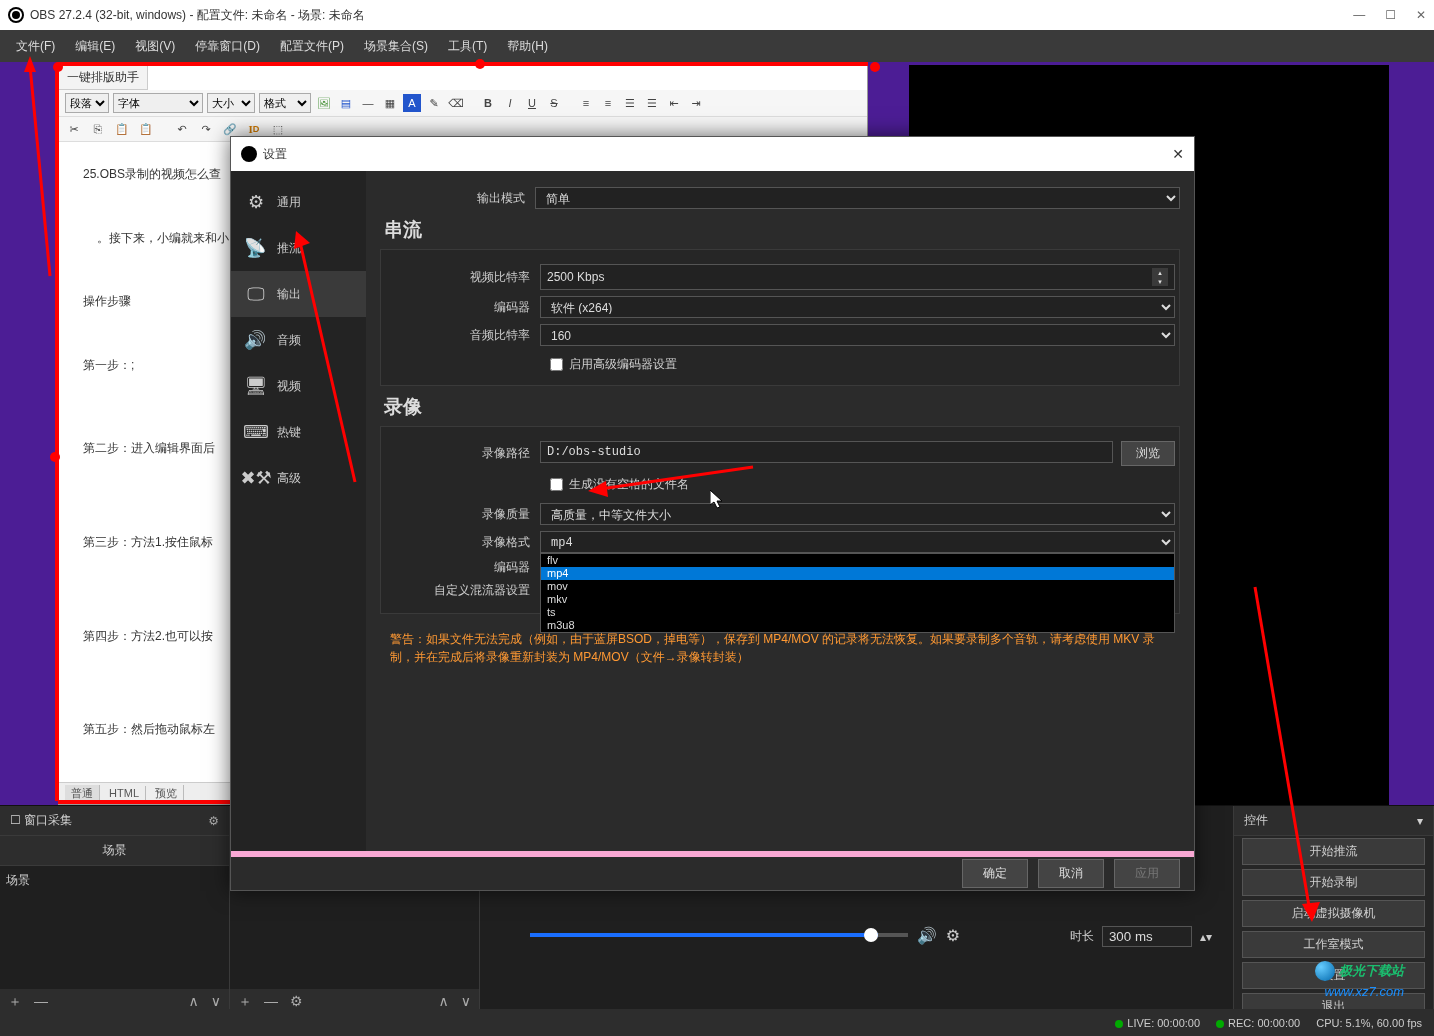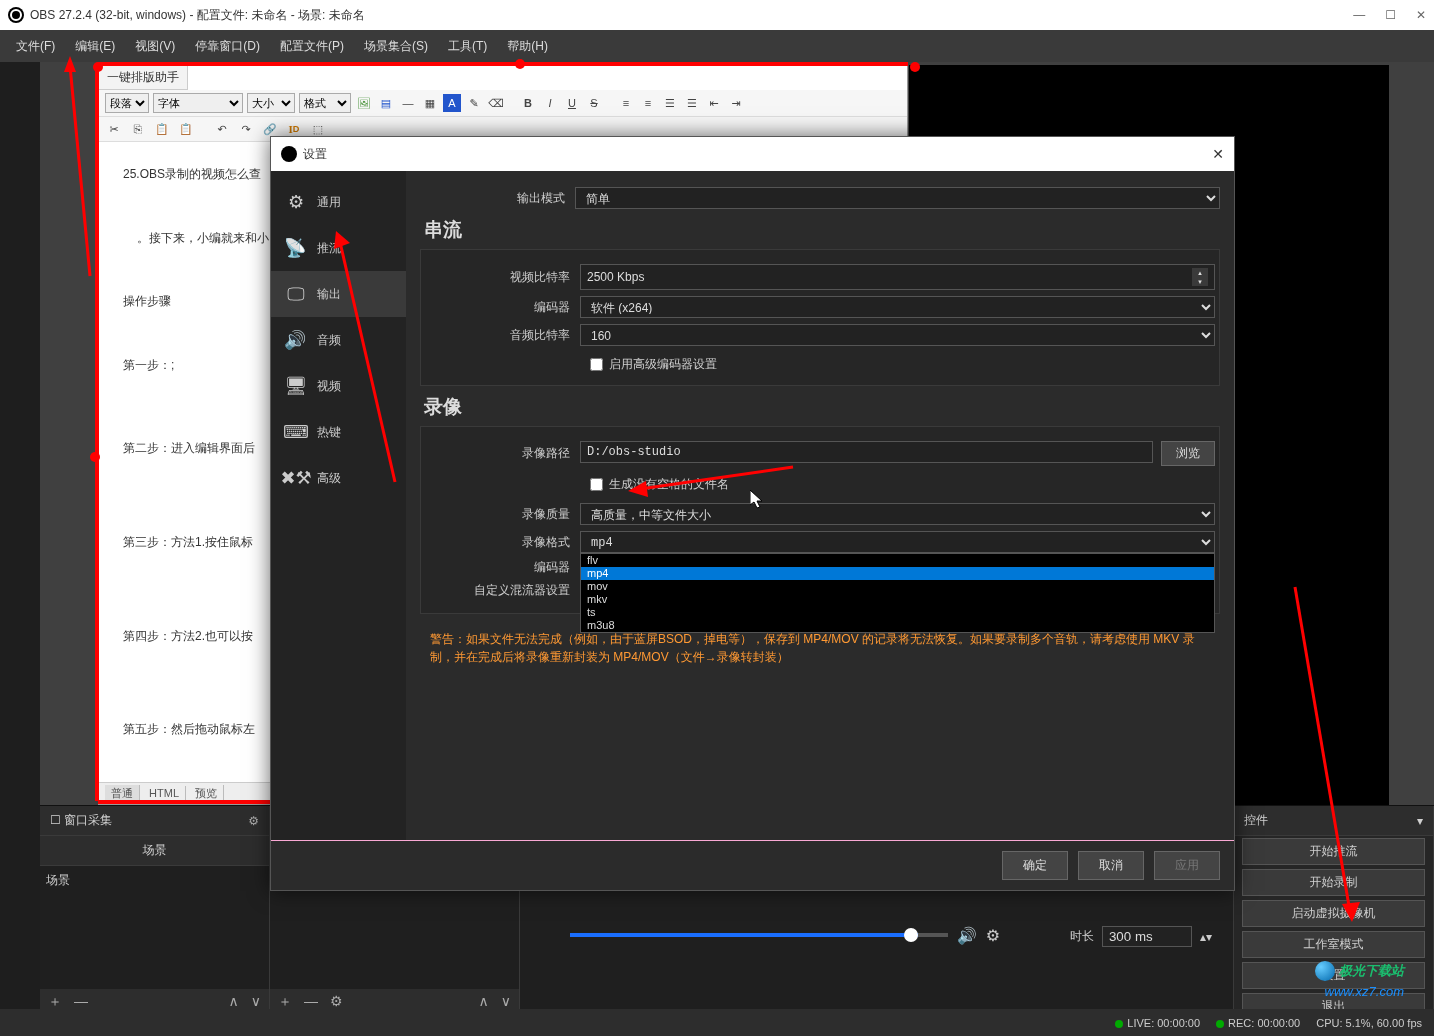--- a/index.html
+++ b/index.html
@@ -10,21 +10,21 @@
 .titlebar .obs-icon { width: 16px; height: 16px; background: #000; border-radius: 50%; margin-right: 6px; display: inline-flex; align-items: center; justify-content: center; }
 .titlebar .obs-icon::after { content: ""; width: 8px; height: 8px; border: 2px solid #fff; border-radius: 50%; }
 .win-controls { margin-left: auto; display: flex; gap: 20px; color: #666; }
 .win-controls span { cursor: pointer; }
 
 
 .menubar { height: 26px; background: #3a3a3a; display: flex; align-items: center; padding: 16px 6px; }
 .menubar .menu-item { padding: 4px 10px; color: #ddd; cursor: pointer; }
 
 
-.main-area { position: relative; height: calc(100% - 30px - 26px - 27px); background: #404040; margin-left: 40px; }
+.main-area { position: relative; height: calc(100% - 30px - 26px - 27px); background: #4c1d95; }
 
 
 .editor-window { position: absolute; left: 58px; top: 3px; width: 810px; height: 740px; background: #fff; border: 1px solid #999; }
 .editor-tab { background: #f3f3f3; border-bottom: 1px solid #ccc; padding: 3px 8px; color: #333; font-size: 12px; display: inline-block; border-right: 1px solid #ccc; }
 .editor-toolbar { background: #f6f6f6; border-bottom: 1px solid #ddd; padding: 3px 6px; display: flex; gap: 4px; align-items: center; }
 .editor-toolbar select { font-size: 11px; height: 20px; border: 1px solid #aaa; }
 .editor-toolbar2 { background: #f6f6f6; border-bottom: 1px solid #ddd; padding: 3px 6px; display: flex; gap: 6px; align-items: center; color: #555; }
 .tb-btn { width: 18px; height: 18px; display: inline-flex; align-items: center; justify-content: center; font-size: 11px; color: #444; cursor: pointer; }
 .editor-content { padding: 16px 24px; color: #333; font-size: 12px; line-height: 2.8; }
 .editor-content p { margin-bottom: 30px; }
@@ -81,21 +81,21 @@
 .section-title { font-weight: bold; color: #ddd; margin: 8px 0 6px 4px; font-size: 19px; }
 .browse-btn { background: #444; border: 1px solid #666; color: #ddd; padding: 3px 14px; margin-left: 8px; cursor: pointer; font-size: 12px; }
 
 
 .format-dropdown { position: absolute; background: #000; border: 1px solid #555; font-family: "Courier New", monospace; font-size: 11px; color: #ddd; z-index: 150; }
 .format-dropdown .opt { padding: 0px 6px; line-height: 13px; cursor: pointer; }
 .format-dropdown .opt.selected { background: #0078d7; color: #fff; }
 
 .warning-text { color: #ff9933; font-size: 12px; padding: 16px 10px; line-height: 1.5; }
 
-.settings-buttons { padding: 10px 14px; display: flex; justify-content: flex-end; gap: 10px; background: #2b2b2b; border-top: 1px solid #f9a8d4; }
+.settings-buttons { padding: 2px 14px; display: flex; justify-content: flex-end; gap: 10px; background: #2b2b2b; border-top: 6px solid #f9a8d4; }
 .dlg-btn { background: #444; border: 1px solid #666; color: #ddd; padding: 5px 20px; cursor: pointer; font-size: 12px; }
 .dlg-btn.disabled { color: #777; }
 
 
 .audio-area { position: absolute; left: 530px; bottom: 60px; width: 430px; height: 40px; display: flex; align-items: center; gap: 10px; z-index: 50; }
 .audio-slider { flex: 1; height: 4px; background: linear-gradient(to right, #1a6eff 0%, #1a6eff 92%, #555 92%); position: relative; }
 .audio-thumb { position: absolute; right: 8%; top: -5px; width: 14px; height: 14px; border-radius: 50%; background: #fff; }
 .audio-icons { color: #ccc; font-size: 16px; display: flex; gap: 8px; }
 
 .duration-area { position: absolute; right: 222px; bottom: 68px; display: flex; align-items: center; gap: 8px; font-size: 12px; color: #ccc; z-index: 50; }

